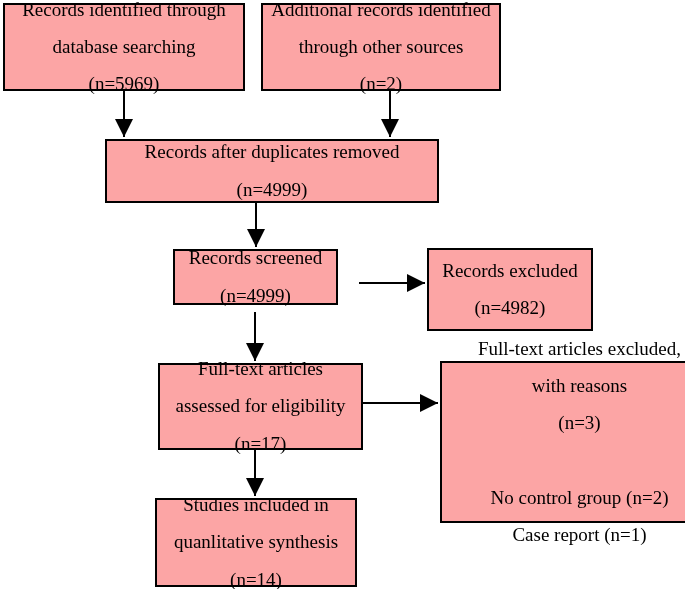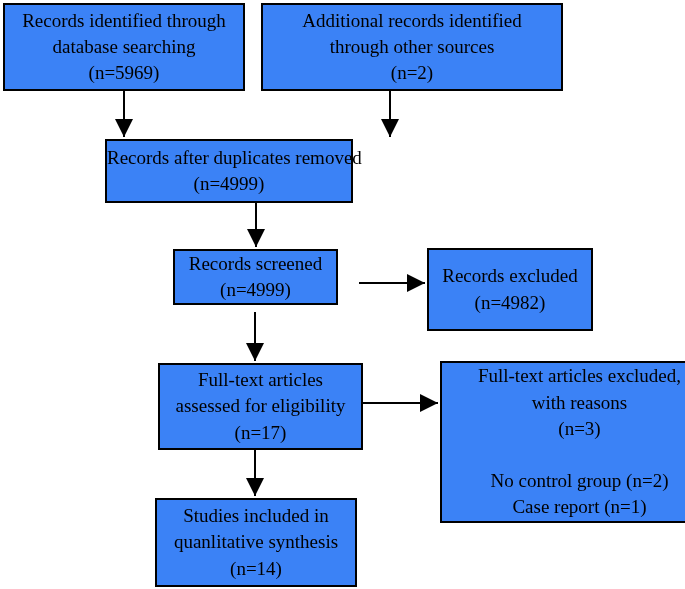--- a/index.html
+++ b/index.html
@@ -19,39 +19,40 @@
   .arrows {
     position: absolute;
     left: 0;
     top: 0;
     z-index: 1;
   }
   .node {
     position: absolute;
     z-index: 2;
     box-sizing: border-box;
-    background: #3b82f6;
+    background: #fca5a5;
     border: 2px solid #000000;
     display: flex;
     flex-direction: column;
     justify-content: center;
     align-items: center;
     text-align: center;
     font-size: 19px;
     line-height: 1.38;
+    gap: 11px;
   }
   .node .line {
     width: 100%;
     min-height: 1.38em;
     white-space: nowrap;
   }
   
   .n-identified        { left: 3px;   top: 3px;   width: 242px; height: 88px; }
-  .n-additional        { left: 261px; top: 3px;   width: 302px; height: 88px; }
-  .n-duplicates        { left: 105px; top: 139px; width: 248px; height: 64px; }
+  .n-additional        { left: 261px; top: 3px;   width: 240px; height: 88px; }
+  .n-duplicates        { left: 105px; top: 139px; width: 334px; height: 64px; }
   .n-screened          { left: 173px; top: 249px; width: 165px; height: 56px; }
   .n-records-excluded  { left: 427px; top: 248px; width: 166px; height: 83px; }
   .n-fulltext          { left: 158px; top: 363px; width: 205px; height: 87px; }
   .n-fulltext-excluded { left: 440px; top: 361px; width: 279px; height: 162px; }
   .n-included          { left: 155px; top: 498px; width: 202px; height: 89px; }
 </style>
 </head>
 <body>
 
 <div class="stage">

